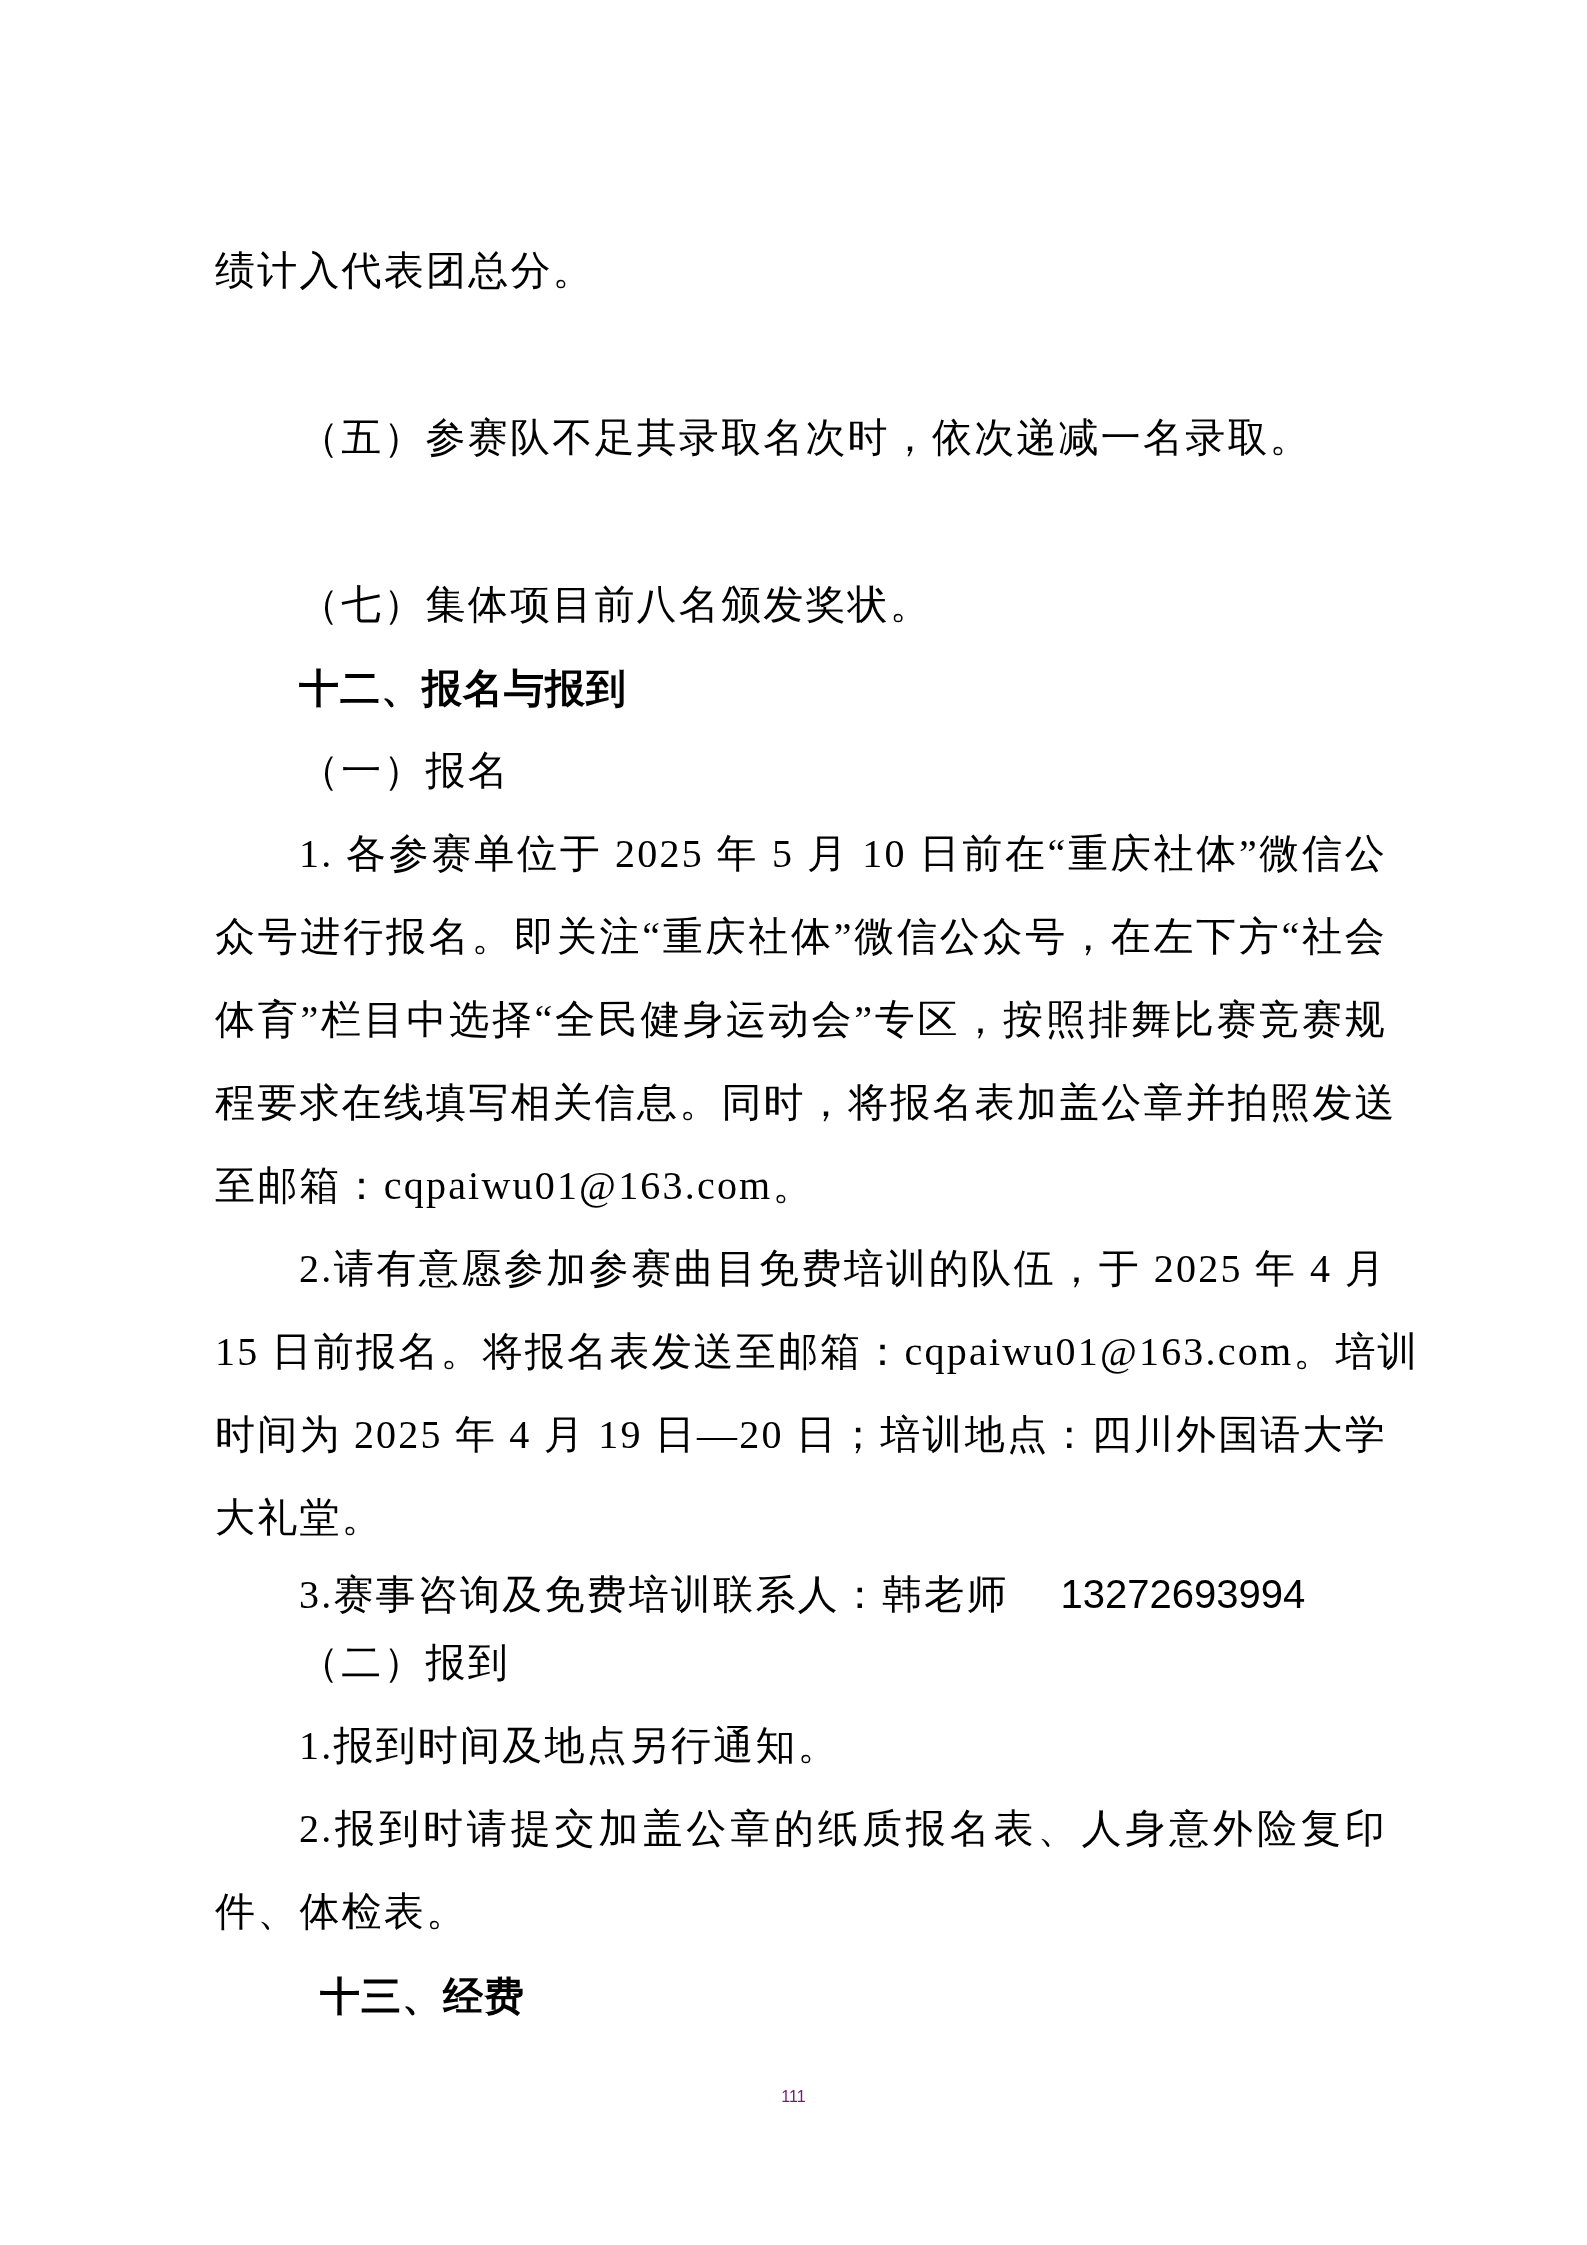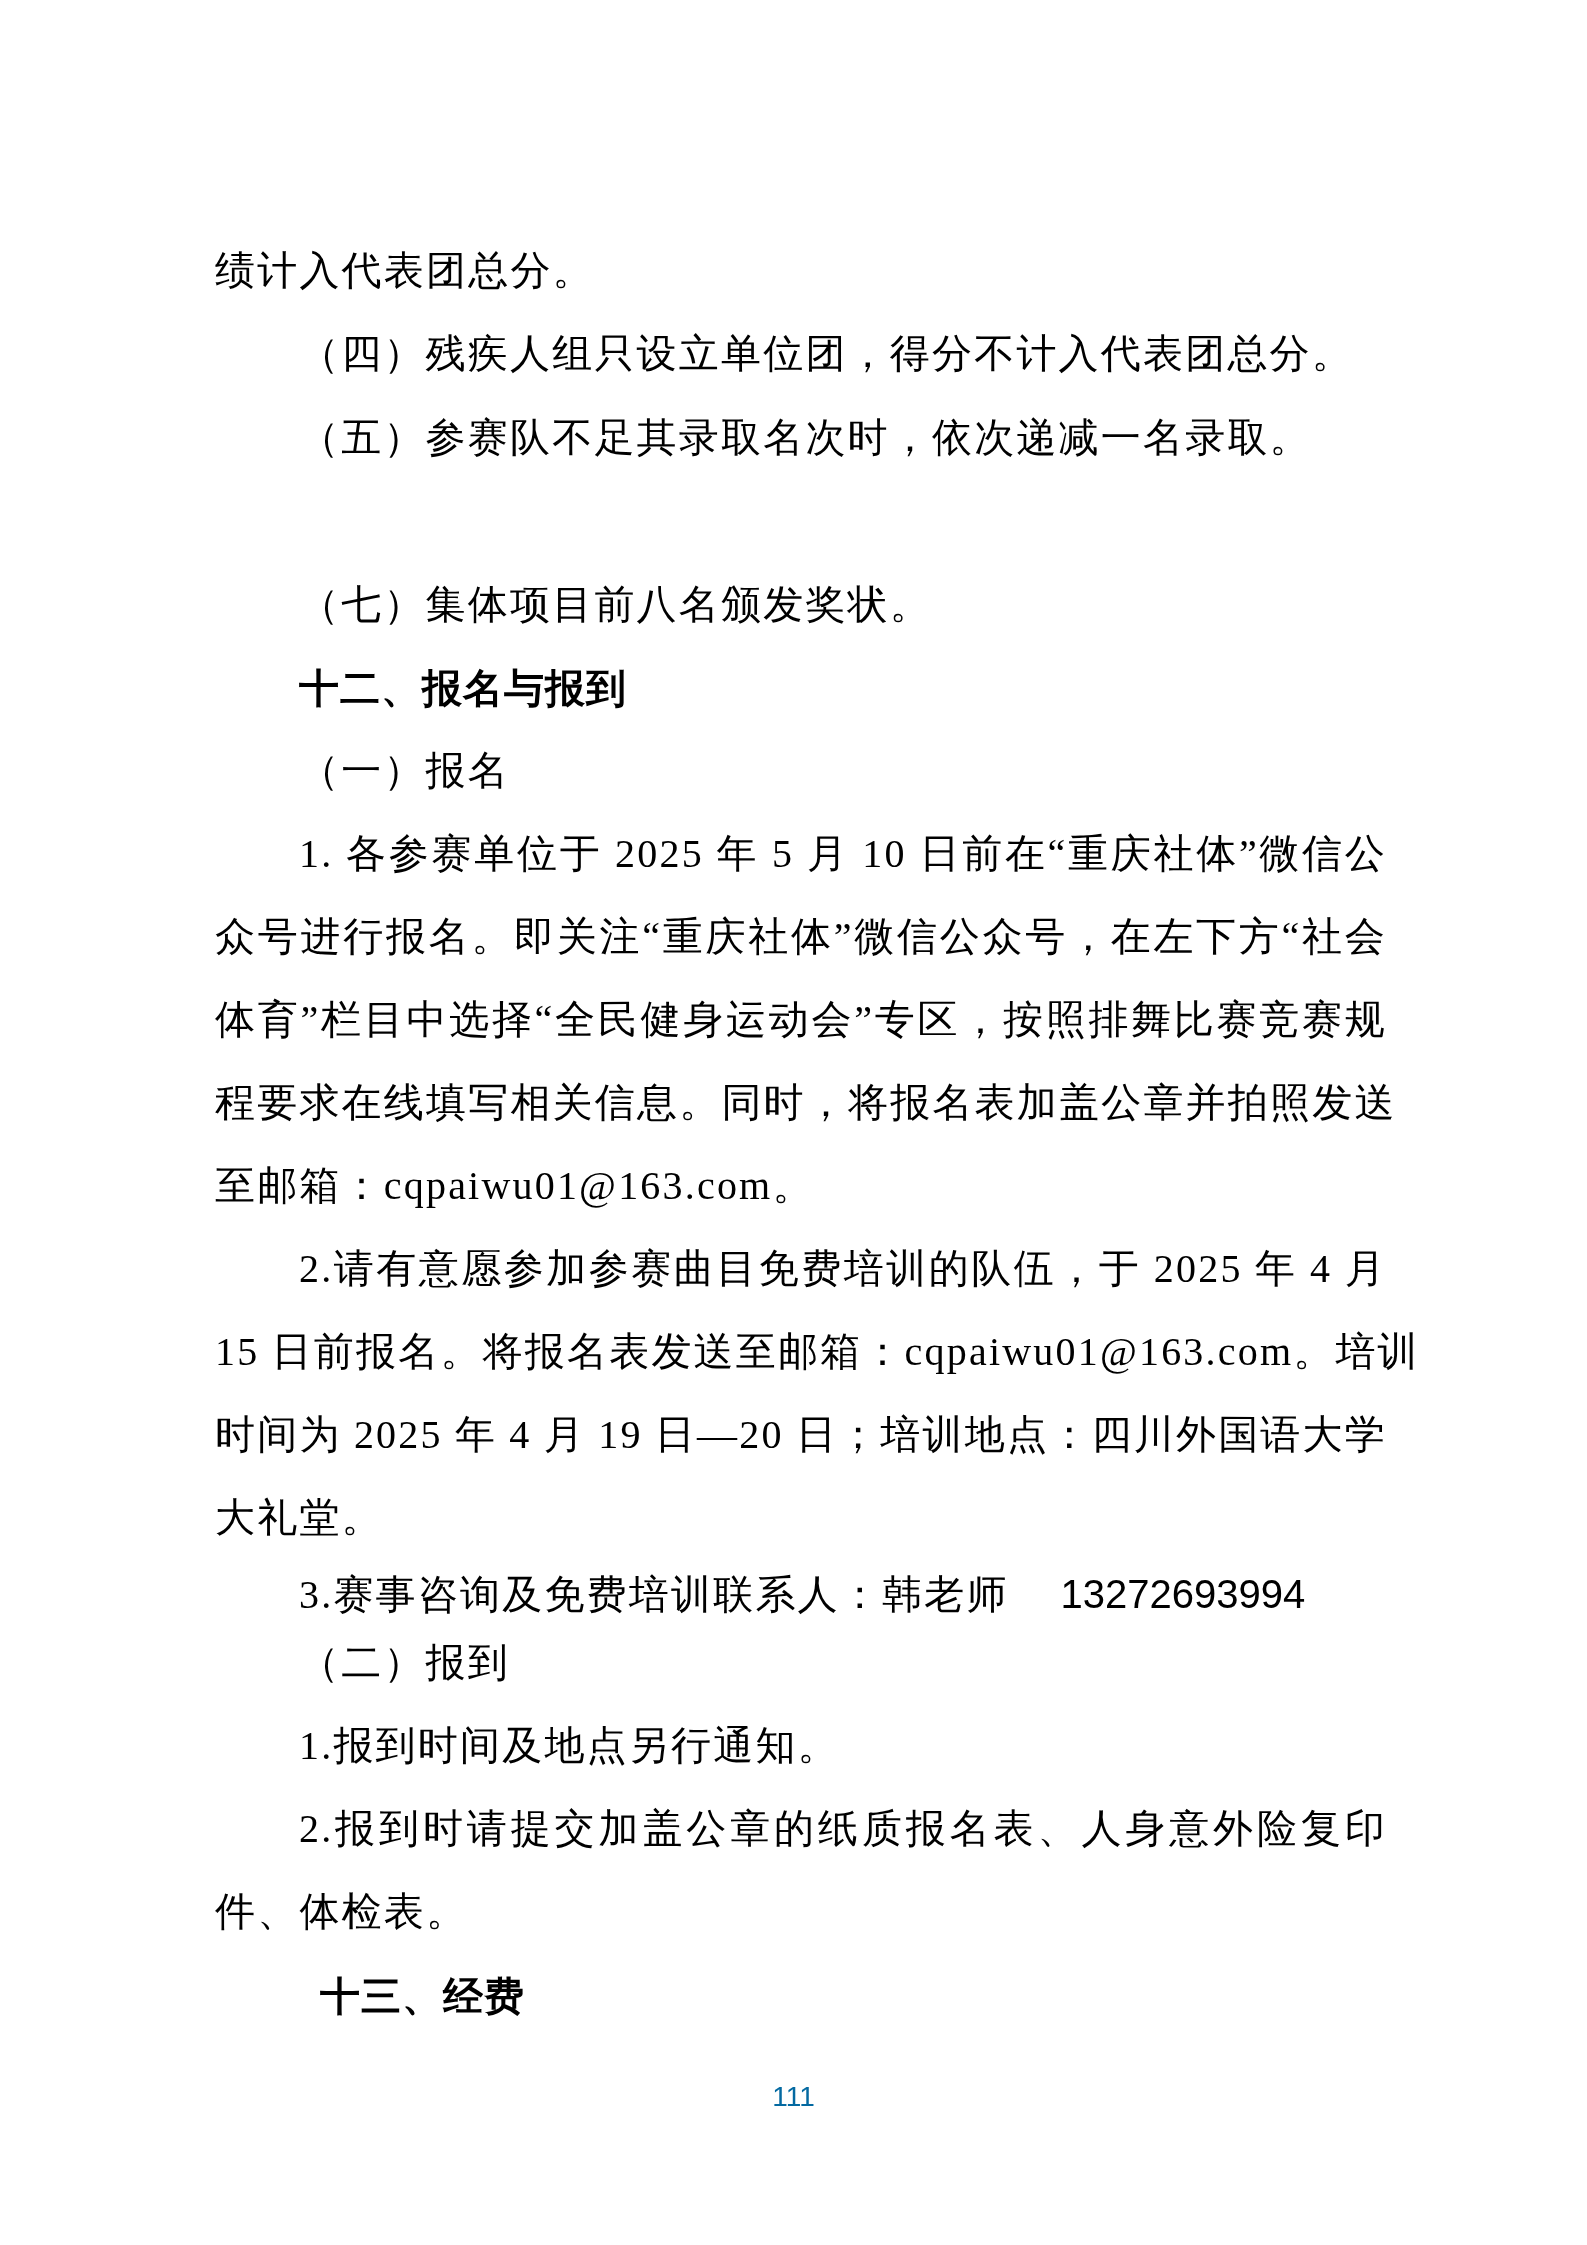--- a/index.html
+++ b/index.html
@@ -52,32 +52,31 @@
       letter-spacing: 0;
       margin-left: 52px;
     }
     .page-number {
       position: absolute;
       left: 0;
       width: 1587px;
       top: 2083px;
       text-align: center;
       font-family: "Liberation Sans", "DejaVu Sans", sans-serif;
-      font-size: 28px;
+      font-size: 16px;
       line-height: 28px;
-      color: #0369a1;
+      color: #701a75;
     }
   </style>
 </head>
 <body>
 
 <div class="page">
 
   <div class="line last" style="top:245px;">绩计入代表团总分。</div>
-  <div class="line indent last" style="top:328px;">（四）残疾人组只设立单位团，得分不计入代表团总分。</div>
   <div class="line indent last" style="top:412px;font-family:Liberation Serif, serif;">（五）参赛队不足其录取名次时，依次递减一名录取。</div>
   <div class="line indent last" style="top:579px;">（七）集体项目前八名颁发奖状。</div>
 
   <div class="line indent last heading" style="top:662px;">十二、报名与报到</div>
 
   <div class="line indent last" style="top:745px;">（一）报名</div>
 
   <div class="line indent" style="top:828px;">1. 各参赛单位于 2025 年 5 月 10 日前在“重庆社体”微信公</div>
   <div class="line" style="top:911px;">众号进行报名。即关注“重庆社体”微信公众号，在左下方“社会</div>
   <div class="line" style="top:994px;">体育”栏目中选择“全民健身运动会”专区，按照排舞比赛竞赛规</div>

